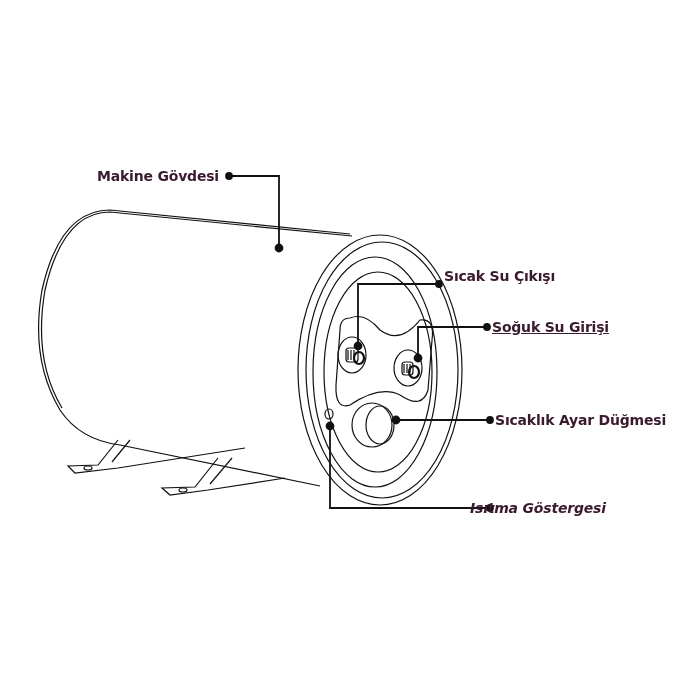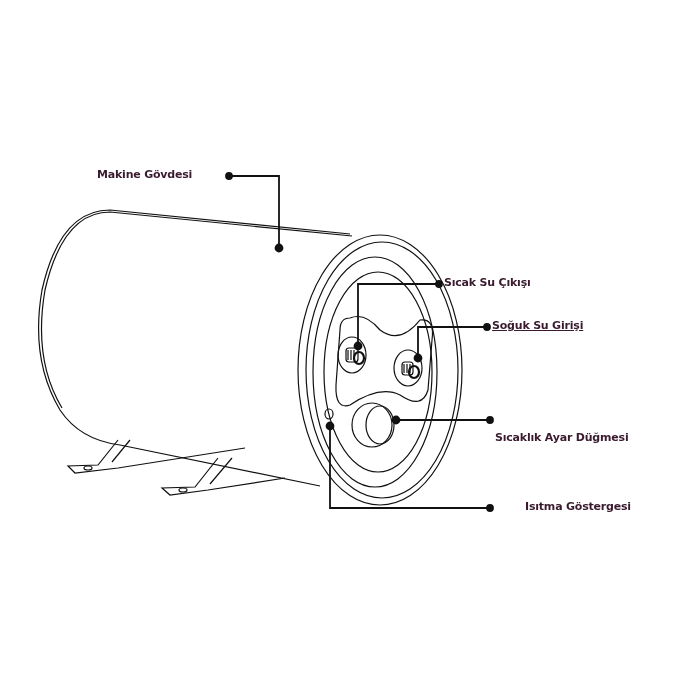--- a/index.html
+++ b/index.html
@@ -1,21 +1,21 @@
 <!DOCTYPE html>
 <html><head>
   <meta charset="utf-8">
   <style>
     html, body { margin: 0; padding: 0; background: #ffffff; }
     body { width: 700px; height: 700px; position: relative; overflow: hidden; }
     .canvas { position: absolute; left: 0; top: 0; width: 700px; height: 700px; }
     .label {
       position: absolute;
       font-family: "DejaVu Sans", sans-serif;
-      font-size: 11px;
+      font-size: 14px;
       font-weight: bold;
       color: #3a1a2e;
       white-space: nowrap;
       letter-spacing: -0.2px;
     }
   </style>
 </head>
 <body>
 
 <svg class="canvas" viewBox="0 0 700 700" xmlns="http://www.w3.org/2000/svg">
@@ -82,16 +82,16 @@
     <circle cx="396" cy="420" r="3.5"></circle>
       <circle cx="490" cy="420" r="3"></circle>
 
     <path d="M330,426 L330,508 L490,508" fill="none"></path>
     <circle cx="330" cy="426" r="3.5"></circle>
       <circle cx="490" cy="508" r="3"></circle>
   </g>
 </svg>
 
 <div class="label" style="left:97px; top:168px;">Makine Gövdesi</div>
-<div class="label" style="left:444px; top:276px;">Sıcak Su Çıkışı</div>
+<div class="label" style="left:444px; top:268px;">Sıcak Su Çıkışı</div>
 <div class="label" style="left:492px; top:319px;text-decoration:underline;">Soğuk Su Girişi</div>
-<div class="label" style="left:495px; top:431px;text-align:center;">Sıcaklık  Ayar Düğmesi</div>
-<div class="label" style="left:525px; top:500px;">Isıtma Göstergesi</div>
+<div class="label" style="left:495px; top:412px;text-align:center;">Sıcaklık  Ayar Düğmesi</div>
+<div class="label" style="left:470px; top:500px;font-style:italic;">Isıtma Göstergesi</div>
 
 </body></html>

